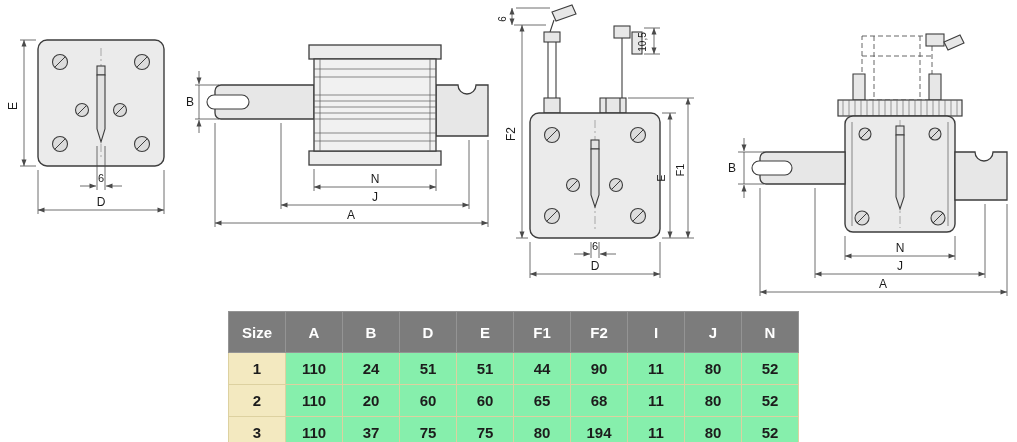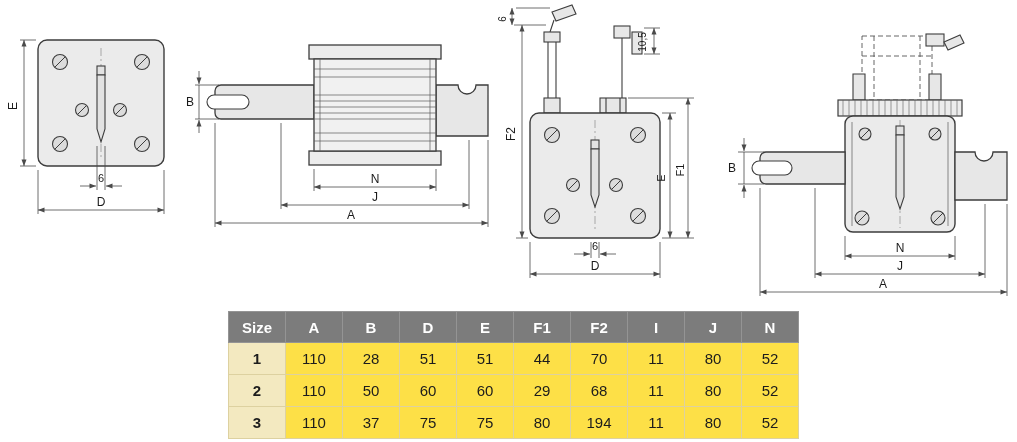--- a/index.html
+++ b/index.html
@@ -16,30 +16,30 @@
   #v2 { left: 183px; top: 33px; }
   #v3 { left: 498px; top: 2px;  }
   #v4 { left: 722px; top: 28px; }
   svg text { font-family: "Liberation Sans", sans-serif; fill: #1a1a1a; }
 
   .spec-table {
     position: absolute; left: 228px; top: 311px;
     border-collapse: collapse;
   }
   .spec-table th {
-    width: 57px; height: 31px;
+    width: 57px; height: 41px;
     background: #7c7c7c; color: #ffffff;
     font-size: 15px; font-weight: bold;
     border: 1px solid #949494;
     text-align: center; vertical-align: middle;
   }
   .spec-table td {
     width: 57px; height: 32px;
-    background: #fde047; color: #1c1c1c;
-    font-size: 15px; font-weight: normal;
+    background: #86efac; color: #1c1c1c;
+    font-size: 15px; font-weight: bold;
     border: 1px solid #ddd1a0;
     text-align: center; vertical-align: middle;
   }
   .spec-table td.size-col { background: #f3e9c0; font-weight: bold; }
 </style>
 </head>
 <body>
 
 <svg id="v1" class="view" width="175" height="235" viewBox="0 0 175 235">
   <defs>
@@ -280,36 +280,36 @@
       <th>F2</th>
       <th>I</th>
       <th>J</th>
       <th>N</th>
     </tr>
   </thead>
   <tbody>
     <tr>
       <td class="size-col">1</td>
       <td>110</td>
-      <td>28</td>
+      <td>24</td>
       <td>51</td>
       <td>51</td>
       <td>44</td>
-      <td>70</td>
+      <td>90</td>
       <td>11</td>
       <td>80</td>
       <td>52</td>
     </tr>
     <tr>
       <td class="size-col">2</td>
       <td>110</td>
-      <td>50</td>
+      <td>20</td>
       <td>60</td>
       <td>60</td>
-      <td>29</td>
+      <td>65</td>
       <td>68</td>
       <td>11</td>
       <td>80</td>
       <td>52</td>
     </tr>
     <tr>
       <td class="size-col">3</td>
       <td>110</td>
       <td>37</td>
       <td>75</td>

